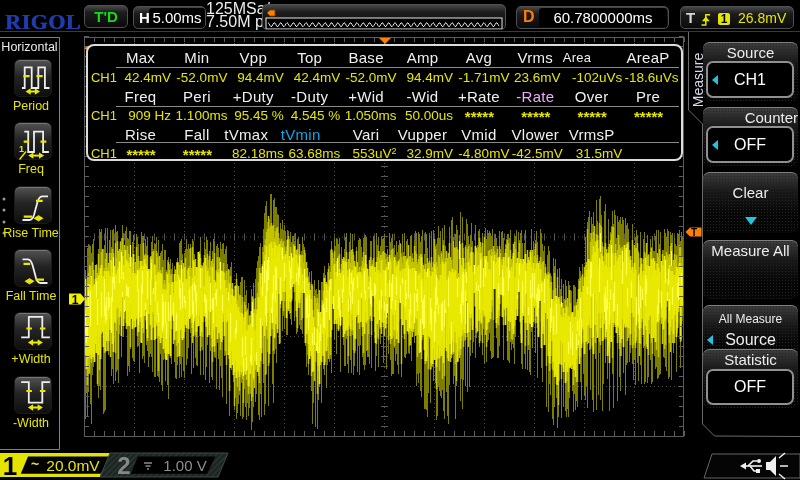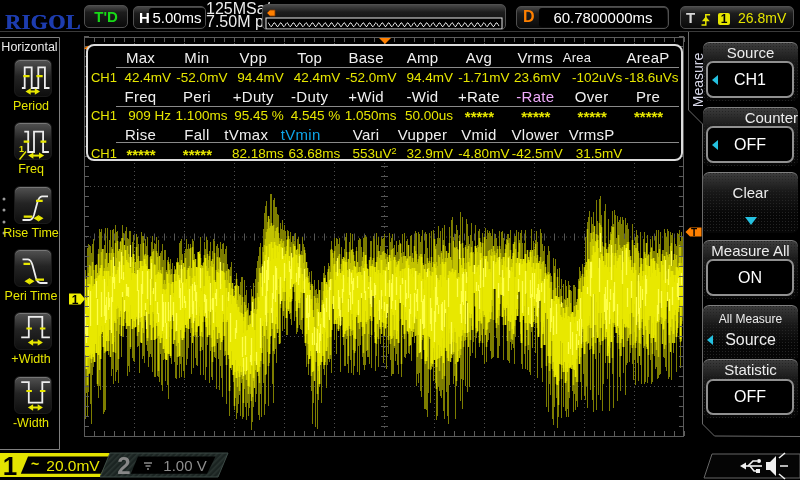--- a/index.html
+++ b/index.html
@@ -147,21 +147,21 @@
           <g fill="none" stroke="#ededed" stroke-width="1.8">
             <path d="M7.5 9.3 H13 C15.5 9.5 16.5 11.5 17.5 15 L21 28 C22 31 23 33 25.5 33 H32.5"></path>
           </g>
           <path d="M8.5 13.9 h6.7 M20.5 29.6 h8.5" stroke="#e8e800" stroke-width="2.2"></path>
           <path d="M12.5 31.2 H16.5" stroke="#e8e800" stroke-width="2"></path>
           <path d="M9.5 31.2 l5.2 -3.2 v6.4 z" fill="#e8e800" stroke="none"></path>
           <path d="M19.5 31.2 l-5.2 -3.2 v6.4 z" fill="#e8e800" stroke="none"></path>
         </svg>
       </div>
     </div>
-<div class="abs yel" style="left:0;top:288.9px;width:62px;text-align:center;font-size:12.5px">Peri Time</div>
+<div class="abs yel" style="left:0;top:288.9px;width:62px;text-align:center;font-size:12.5px">Fall Time</div>
 <div class="abs" style="left:14px;top:312.2px;width:38px;height:38px;border-radius:6px;background:linear-gradient(#525252,#242424 45%,#0e0e0e);border:1px solid #1a1a1a;box-shadow:inset 0 1px 0 #777">
   <div class="abs" style="left:0;top:0">
         <svg width="38" height="38">
           <g fill="none" stroke="#ededed" stroke-width="1.8">
             <path d="M6.2 24.3 H13.8 V3.8 H27.3 V24.3 H34.9"></path>
           </g>
           <path d="M11.4 15.5 h5.5 M24.9 15.5 h5.5" stroke="#e8e800" stroke-width="2.2"></path>
           <path d="M15.9 29.5 H24.9" stroke="#e8e800" stroke-width="2"></path>
           <path d="M12.9 29.5 l5.2 -3.2 v6.4 z" fill="#e8e800" stroke="none"></path>
           <path d="M27.9 29.5 l-5.2 -3.2 v6.4 z" fill="#e8e800" stroke="none"></path>
@@ -280,30 +280,29 @@
         </svg>OFF</div>
     </div>
 <div class="abs" style="left:703px;top:172px;width:95px;height:61px;border-radius:6px;background-image:radial-gradient(circle,#242424 0.5px,transparent 0.7px),linear-gradient(#3e3e3e,#181818 20px,#060606 70%);background-size:3px 3px,auto;box-shadow:inset 0 1px 0 #808080">
       <div class="abs wht" style="left:0;top:12px;width:95px;text-align:center;font-size:15px">Clear</div>
       <svg class="abs" style="left:41px;top:44px" width="14" height="10">
         <path d="M1 1 h12 L7 9 z" fill="#25c1e0"></path>
       </svg>
     </div>
 <div class="abs" style="left:703px;top:240px;width:95px;height:59px;border-radius:6px;background-image:radial-gradient(circle,#242424 0.5px,transparent 0.7px),linear-gradient(#3e3e3e,#181818 20px,#060606 70%);background-size:3px 3px,auto;box-shadow:inset 0 1px 0 #808080">
       <div class="abs wht" style="left:0;top:2px;width:95px;text-align:center;font-size:15px">Measure All</div>
-      <div class="abs" style="left:3px;top:19px;width:88px;height:37px;background:#000;border:2px solid #909090;border-radius:7px;color:#fff;font-size:16px;text-align:center;line-height:33px">ON</div>
     </div>
 <div class="abs" style="left:703px;top:305px;width:95px;height:56px;border-radius:6px;background-image:radial-gradient(circle,#242424 0.5px,transparent 0.7px),linear-gradient(#3e3e3e,#181818 20px,#060606 70%);background-size:3px 3px,auto;box-shadow:inset 0 1px 0 #808080">
       <div class="abs wht" style="left:0;top:7px;width:95px;text-align:center;font-size:12px">All Measure</div>
       <div class="abs wht" style="left:0;top:26px;width:95px;text-align:center;font-size:16px">Source</div>
       <svg class="abs" style="left:3px;top:29px" width="8" height="12">
         <path d="M7 1 v10 L1 6 z" fill="#25c1e0"></path>
       </svg>
     </div>
-<div class="abs" style="left:703px;top:359px;width:95px;height:59px;border-radius:6px;background-image:radial-gradient(circle,#242424 0.5px,transparent 0.7px),linear-gradient(#3e3e3e,#181818 20px,#060606 70%);background-size:3px 3px,auto;box-shadow:inset 0 1px 0 #808080">
+<div class="abs" style="left:703px;top:349px;width:95px;height:59px;border-radius:6px;background-image:radial-gradient(circle,#242424 0.5px,transparent 0.7px),linear-gradient(#3e3e3e,#181818 20px,#060606 70%);background-size:3px 3px,auto;box-shadow:inset 0 1px 0 #808080">
       <div class="abs wht" style="left:0;top:2px;width:95px;text-align:center;font-size:15px">Statistic</div>
       <div class="abs" style="left:3px;top:20px;width:88px;height:36px;background:#000;border:2px solid #909090;border-radius:7px;color:#fff;font-size:16px;text-align:center;line-height:32px">OFF</div>
     </div>
 
 <svg class="abs" style="left:0;top:451px" width="120" height="27">
 <path d="M0 2 H114 L104 26 H0 z" fill="#e4e400"></path>
 <path d="M28 5.5 H109.5 L101 22.7 H20.8 z" fill="#000"></path>
 <text x="10" y="24" font-size="26" font-weight="bold" fill="#000" text-anchor="middle" font-family="Liberation Sans">1</text>
 <text x="31" y="17.5" font-size="14" font-weight="bold" fill="#e6e600" font-family="Liberation Sans">~</text>
 <text x="73" y="20" font-size="15.5" fill="#e6e600" text-anchor="middle" font-family="Liberation Sans">20.0mV</text>

